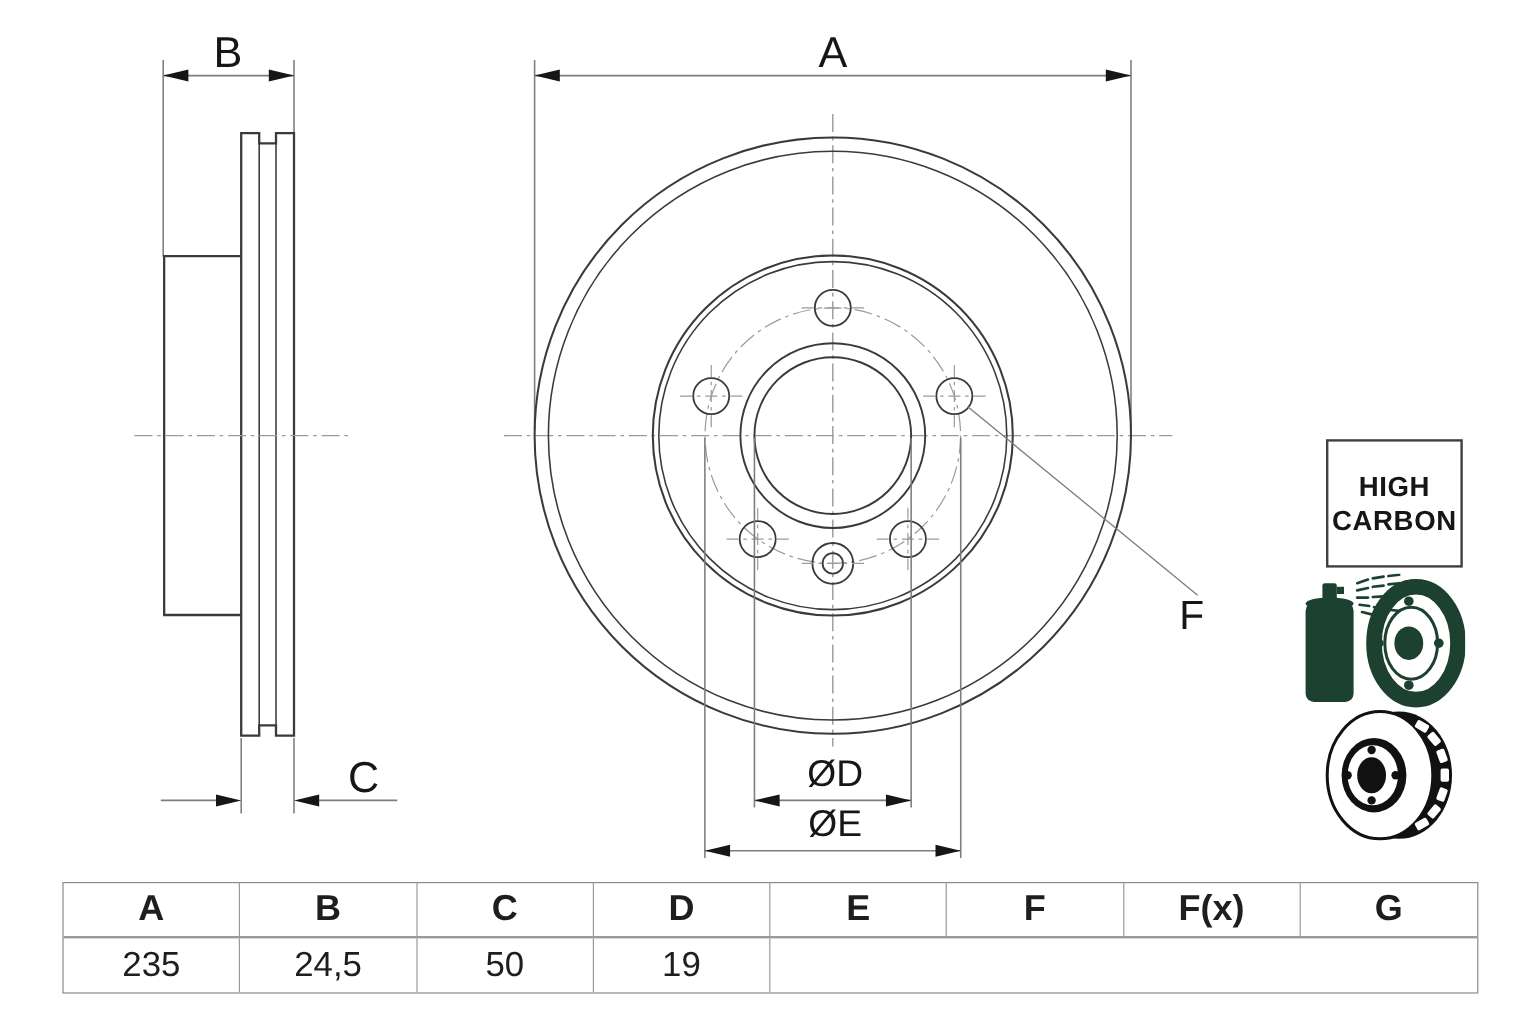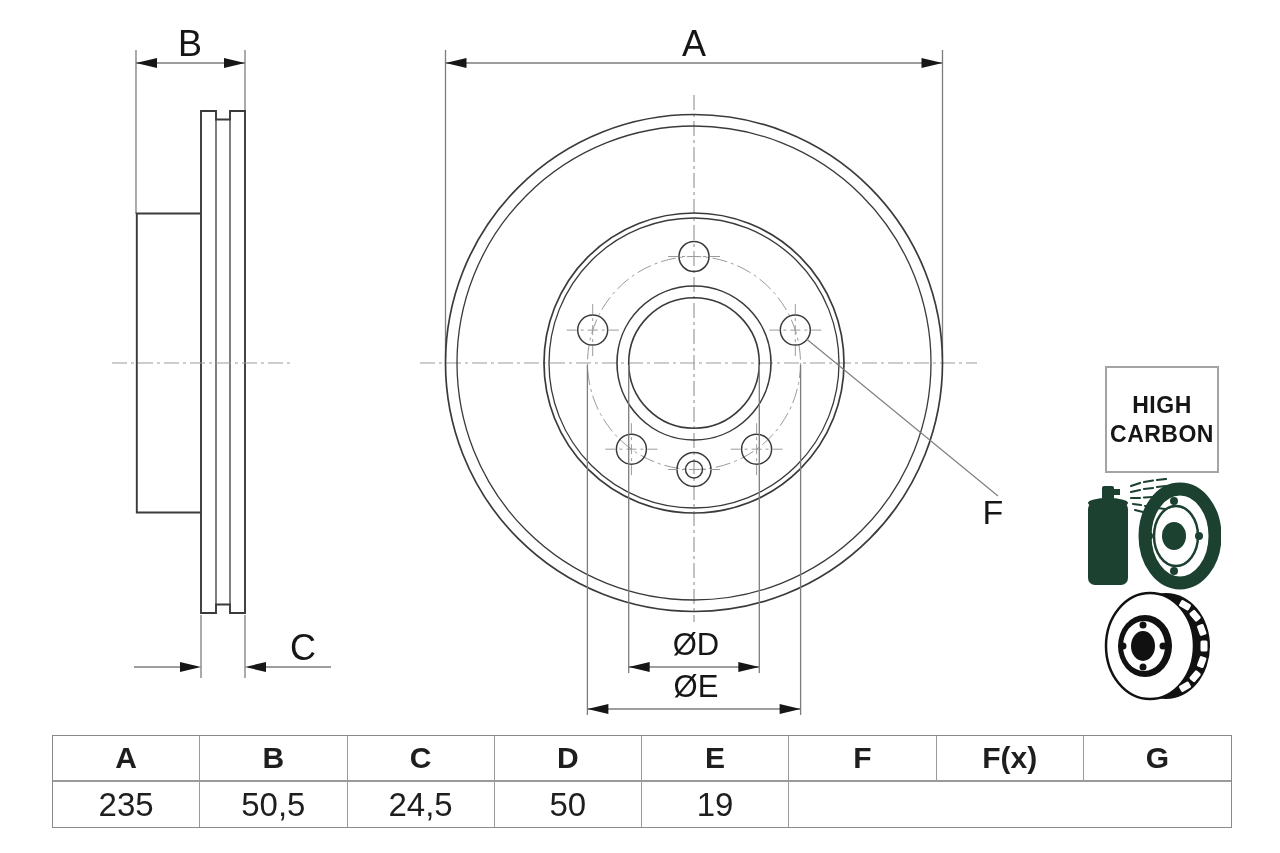--- a/index.html
+++ b/index.html
@@ -7,31 +7,31 @@
           font-family:"Liberation Sans",sans-serif;color:var(--color-text,#1a1a1a);}
   svg{position:absolute;top:0;left:0;}
   .ln  {stroke:var(--color-line,#3a3a3a);stroke-width:1.9;fill:none;}
   .ln2 {stroke:var(--color-line,#3a3a3a);stroke-width:1.3;fill:none;}
   .dim {stroke:var(--color-dim,#7d7d7d);stroke-width:1.3;fill:none;}
   .cl  {stroke:var(--color-centerline,#9b9b9b);stroke-width:1.2;fill:none;stroke-dasharray:15 4 3 4;}
   .clh {stroke:var(--color-centerline,#9b9b9b);stroke-width:1;fill:none;stroke-dasharray:10 4 3 4;}
   .arrow{fill:#161616;stroke:none;}
   .lbl {font-family:"Liberation Sans",sans-serif;font-size:36px;fill:#161616;}
   .lbl-s{font-family:"Liberation Sans",sans-serif;font-size:31px;fill:#161616;}
-  .badge{position:absolute;left:1105px;top:366px;width:114px;height:107px;border:2px solid #a3a3a3;
+  .badge{position:absolute;left:1105px;top:366px;width:114px;height:107px;border:2px solid #404040;
          box-sizing:border-box;display:flex;flex-direction:column;align-items:center;justify-content:center;
          font-weight:bold;font-size:23px;line-height:1.22;letter-spacing:0.5px;color:#161616;}
   .icon-green{color:var(--color-icon_green,#1c4130);}
   .icon-black{color:var(--color-icon_black,#111111);}
   .dim-table{position:absolute;left:52px;top:735px;width:1180px;height:93px;box-sizing:border-box;
              border:1.5px solid #8a8a8a;display:grid;grid-template-rows:46px 1fr;}
   .tr{display:grid;grid-template-columns:repeat(8,1fr);}
   .tr.head{border-bottom:2.5px solid #9a9a9a;}
   .cell{display:flex;align-items:center;justify-content:center;border-right:1px solid #9a9a9a;
-        font-size:33px;color:#1e1e1e;}
+        font-size:29px;color:#1e1e1e;}
   .cell:last-child{border-right:none;}
   .tr.head .cell{font-weight:bold;font-size:30px;}
 </style>
 </head>
 <body>
 
 <div id="canvas">
 
   <svg width="1280" height="735" viewBox="0 0 1280 735">
 
@@ -218,21 +218,20 @@
       <div class="cell">B</div>
       <div class="cell">C</div>
       <div class="cell">D</div>
       <div class="cell">E</div>
       <div class="cell">F</div>
       <div class="cell">F(x)</div>
       <div class="cell">G</div>
     </div>
     <div class="tr">
       <div class="cell">235</div>
-      <div class="cell">50,5</div>
       <div class="cell">24,5</div>
       <div class="cell">50</div>
       <div class="cell">19</div>
       <div class="cell"></div>
     </div>
   </div>
 
 </div>
 
 </body></html>

